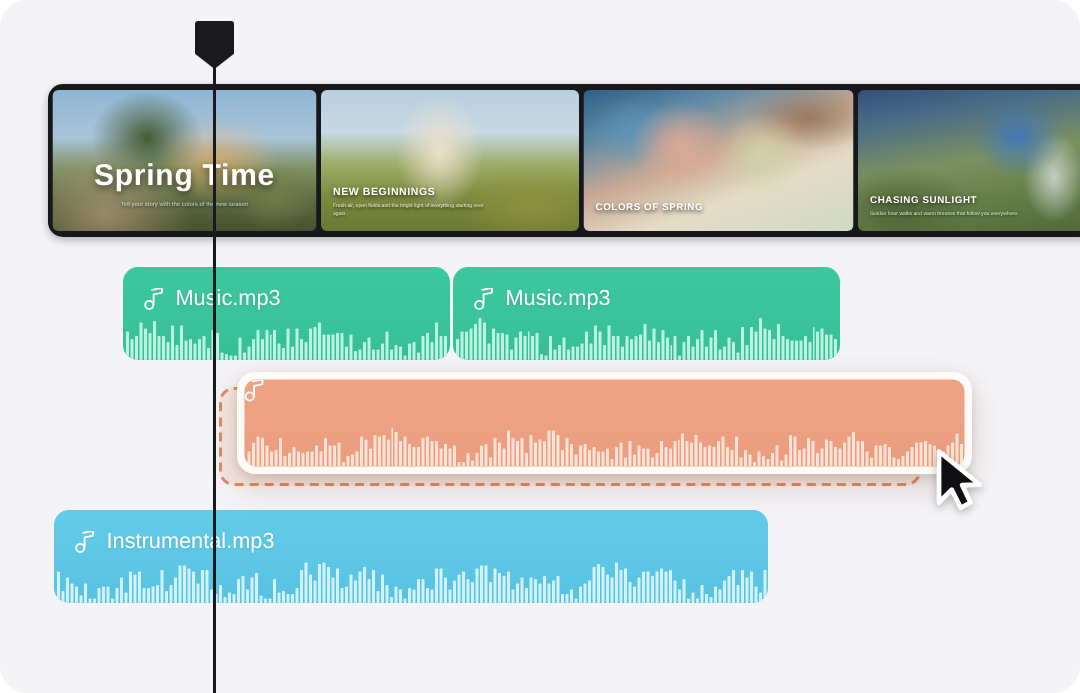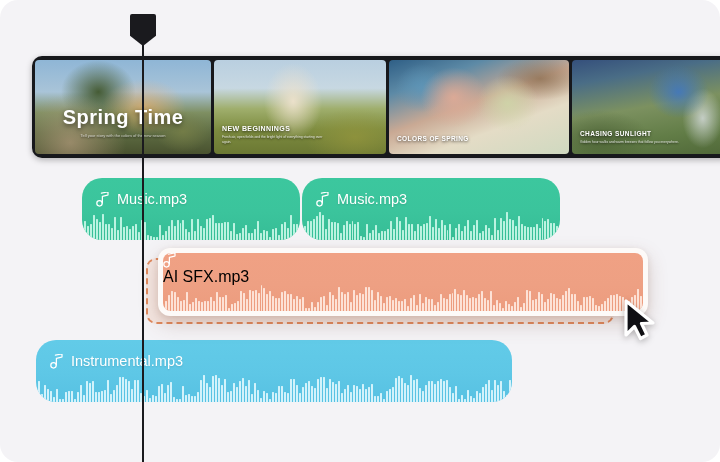--- a/index.html
+++ b/index.html
@@ -123,21 +123,21 @@
       radial-gradient(ellipse 46px 40px at 62% 34%, rgba(62,118,196,.85), transparent 66%),
       radial-gradient(ellipse 30px 44px at 76% 62%, rgba(226,230,236,.75), transparent 68%),
       radial-gradient(ellipse 70px 40px at 16% 84%, rgba(74,96,52,.8), transparent 72%),
       linear-gradient(170deg, #35507c 0%, #4a6d86 20%, #7c9160 48%, #627d47 74%, #4e6637 100%);
   }
   #vclip-4 .vtitle { font-size: 6.5px; }
 
   
   .aclip {
     position: absolute;
-    border-radius: 20px;
+    border-radius: 10px;
     overflow: hidden;
   }
   .aclip .alabel {
     position: absolute;
     left: 14px;
     top: 13px;
     display: flex;
     align-items: center;
     gap: 8px;
     color: #ffffff;
@@ -633,21 +633,20 @@
           <i style="height:24.4%"></i>
           <i style="height:27.3%"></i>
           <i style="height:37.8%"></i>
           <i style="height:26.5%"></i>
         </div>
       <div class="alabel">
         <svg class="note-icon" viewBox="0 0 13 15">
           <path d="M5.4 1.2 L11.4 0 a0.5 0.5 0 0 1 0.6 0.5 v2.2 a0.5 0.5 0 0 1-0.4 0.5 L6.4 4.3 v6.6" fill="none" stroke="#ffffff" stroke-width="1.25" stroke-linecap="round" stroke-linejoin="round"></path>
           <circle cx="3.5" cy="11.3" r="2.7" fill="none" stroke="#ffffff" stroke-width="1.25"></circle>
         </svg>
-        <span>AI SFX.mp3</span>
       </div>
     </div>
   </div>
 
   <div class="aclip blue" id="aclip-instrumental">
     <div class="wave">
         <i style="height:34.7%"></i>
         <i style="height:12.5%"></i>
         <i style="height:28.2%"></i>
         <i style="height:20.9%"></i>

